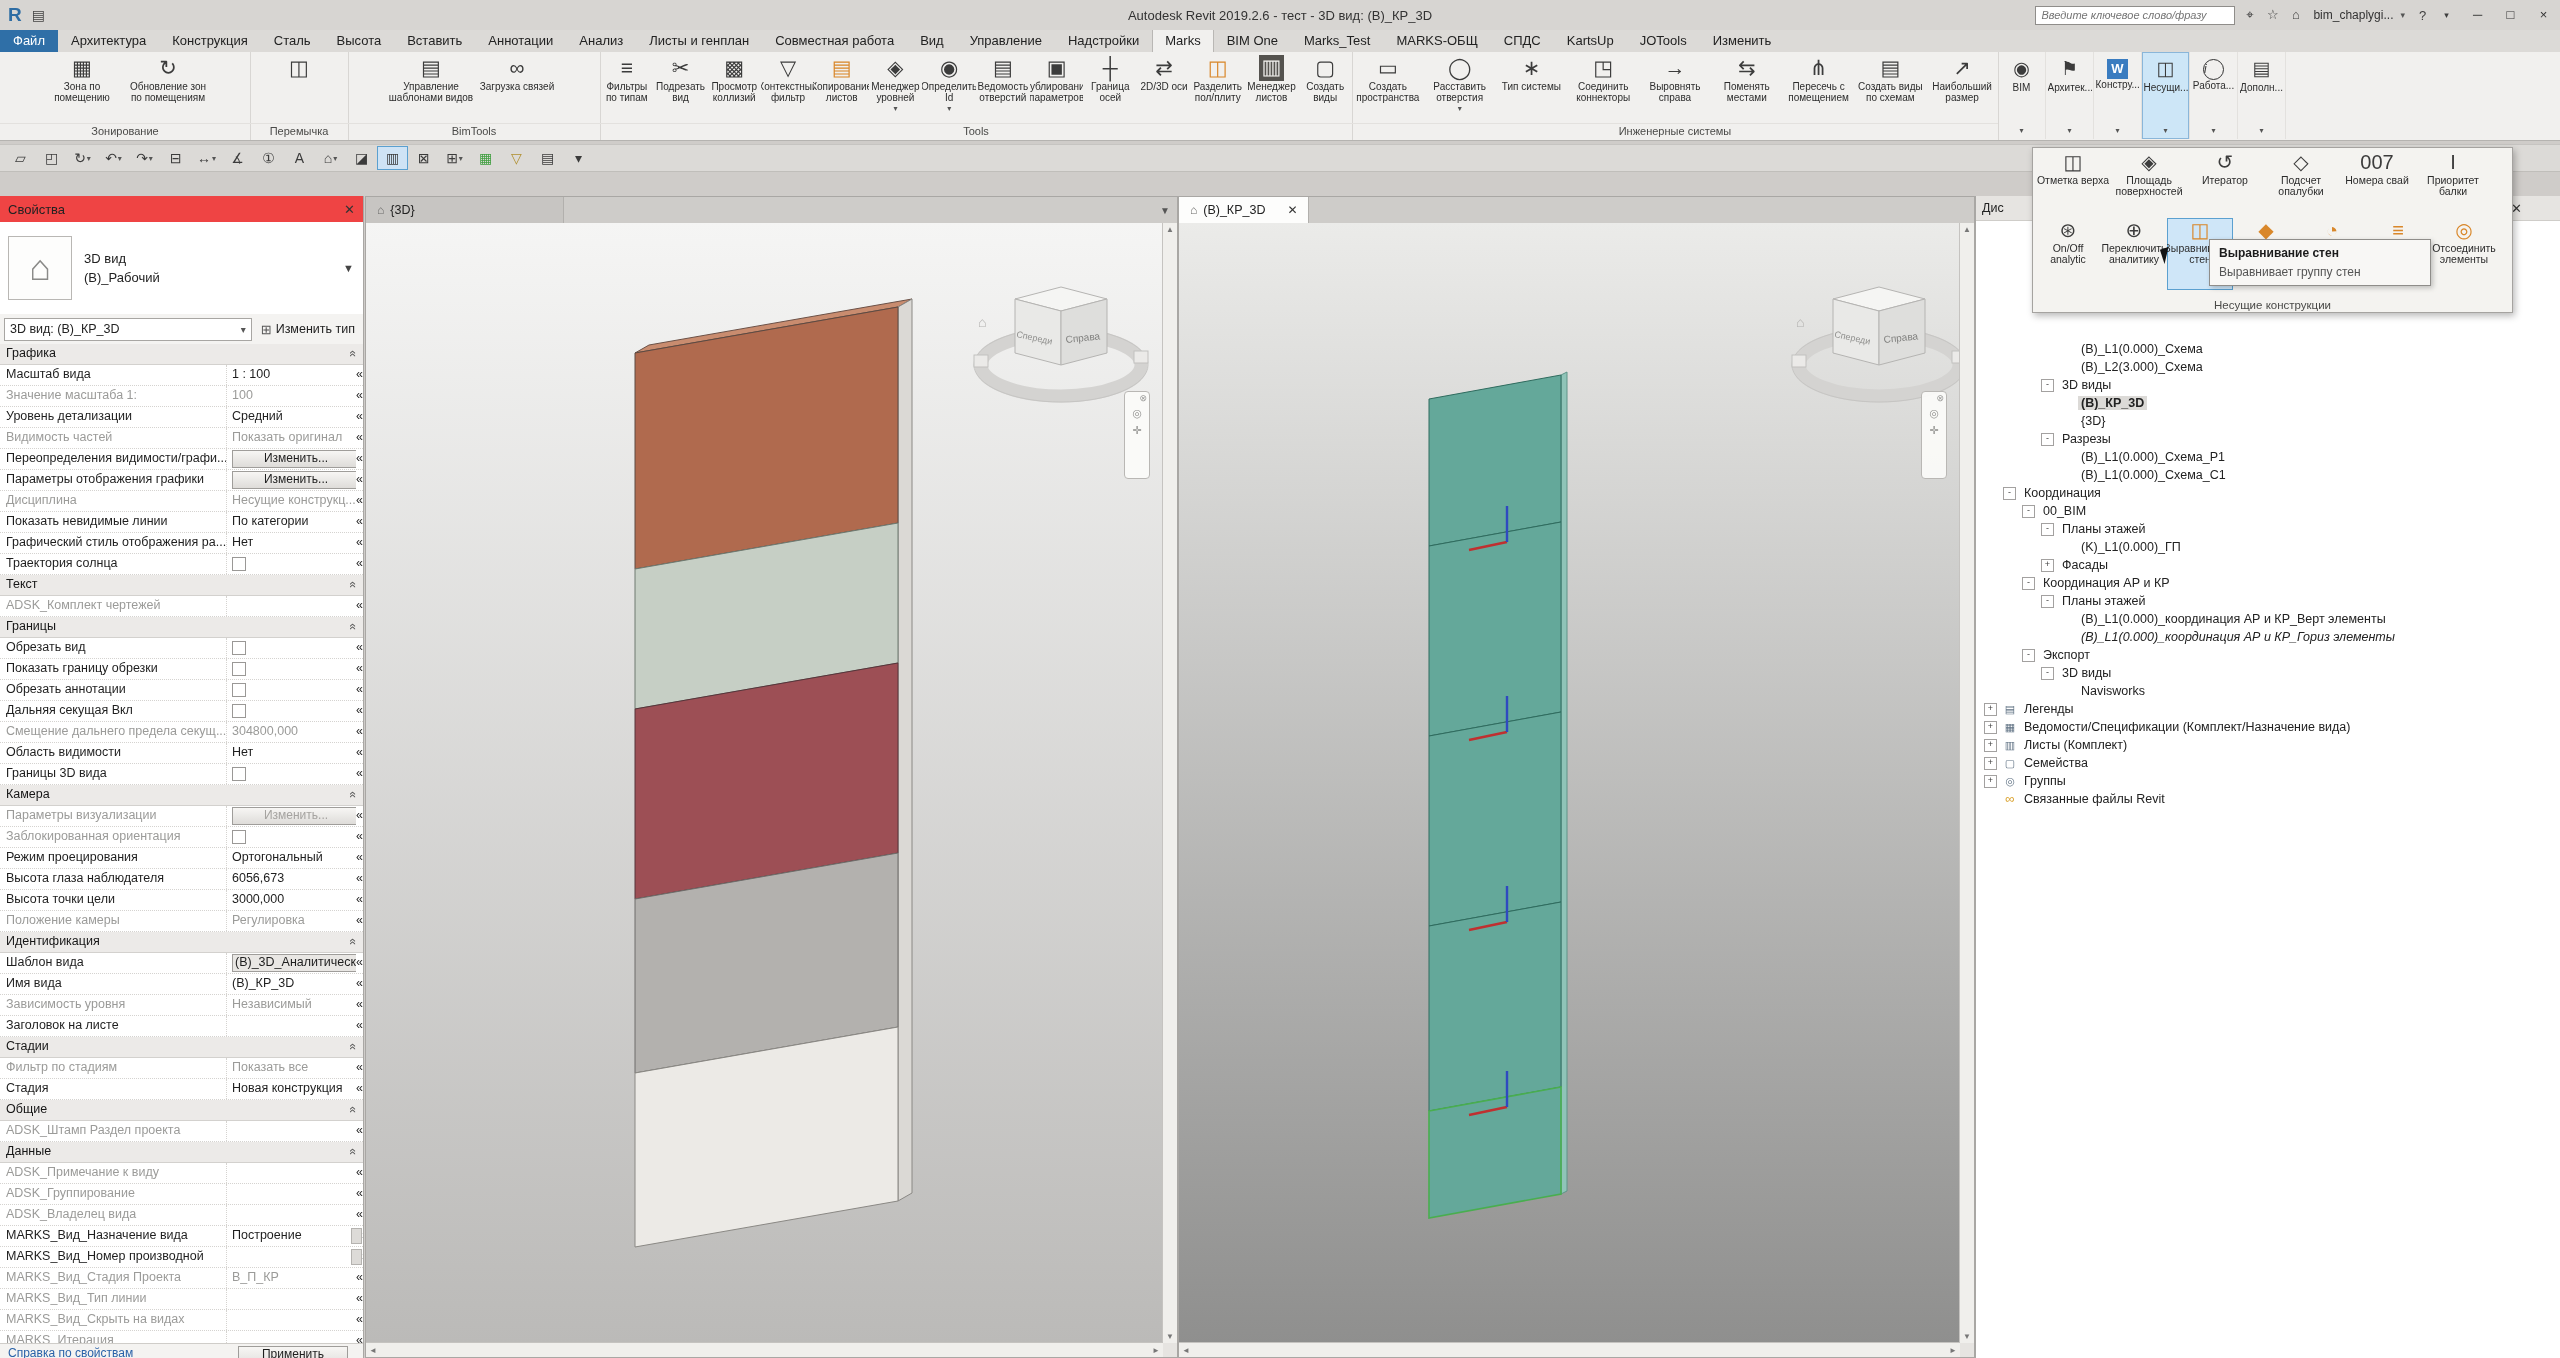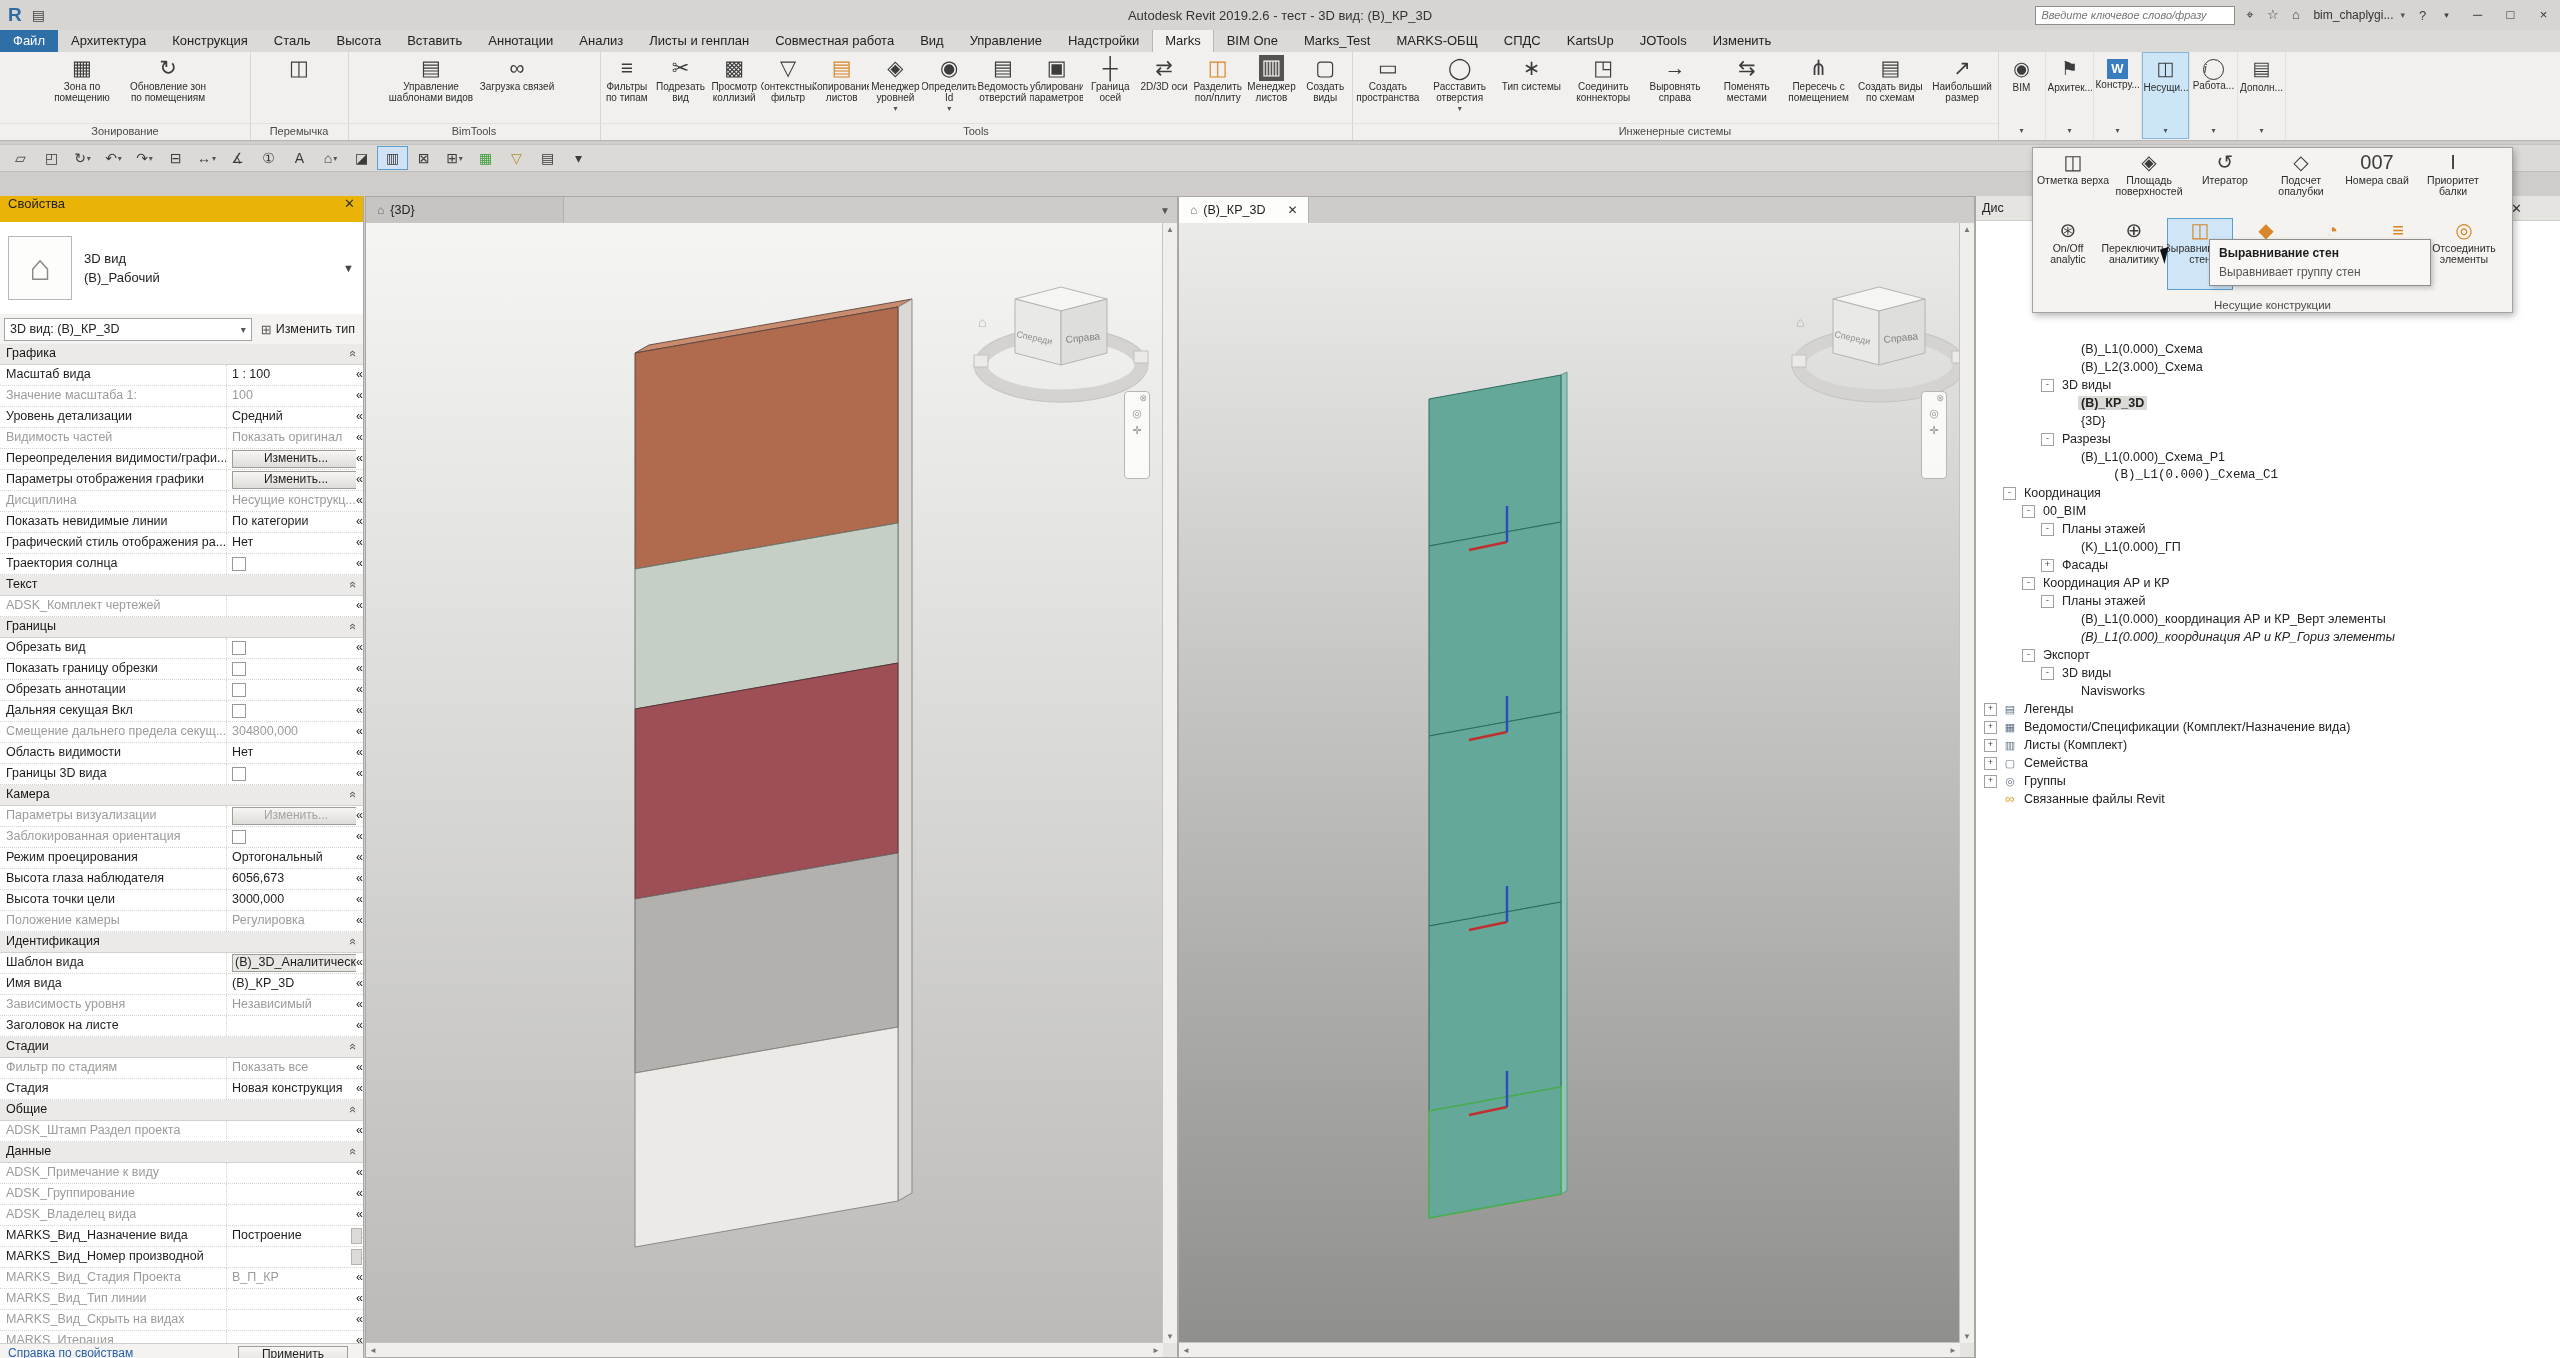--- a/index.html
+++ b/index.html
@@ -49,21 +49,21 @@
 .qat-btn.dd::after{content:"▾";font-size:8px;margin-left:1px;color:#555}
 .qat-btn.active{background:#cfe3f5;box-shadow:0 0 0 1px #5ba0d0}
 .qat-btn.green{color:#3f9e3f}
 .qat-btn.warn{color:#b08f2e}
 
 
 #main{position:absolute;top:196px;left:0;right:0;bottom:0;background:var(--frame)}
 
 
 #props{position:absolute;left:0;top:0;bottom:0;width:363px;background:#f4f3f1;border-right:1px solid var(--panel_border)}
-#props-header{height:26px;background:#eab308;border-bottom:1px solid #cfcdc9;display:flex;align-items:flex-start;padding:0 8px;font-size:13px;color:#222}
+#props-header{height:26px;background:#ef4444;border-bottom:1px solid #cfcdc9;display:flex;align-items:center;padding:0 8px;font-size:13px;color:#222}
 #props-close{margin-left:auto;font-size:13px;color:#333}
 #type-box{position:absolute;top:26px;left:0;right:0;height:92px;background:#fff;border-bottom:1px solid #cfcdc9;display:flex;align-items:center}
 .type-thumb{width:62px;height:62px;border:1px solid #b9b7b4;margin:0 12px 0 8px;display:flex;align-items:center;justify-content:center;font-size:36px;color:#8a8a88;background:#fdfdfc}
 .type-lines{font-size:13px;line-height:19px;color:#222}
 .type-dd{margin-left:auto;margin-right:9px;color:#444;font-size:11px}
 #selector-row{position:absolute;top:118px;left:0;right:0;height:30px;display:flex;align-items:center;gap:5px;padding:0 4px;background:#f4f3f1;border-bottom:1px solid #cfcdc9}
 #type-select{flex:1;height:21px;border:1px solid #a8a6a3;background:#fff;font-size:12.5px;display:flex;align-items:center;padding:0 5px;color:#222}
 #type-select .dd{margin-left:auto;font-size:10px;color:#555}
 #edit-type-btn{display:flex;align-items:center;gap:4px;font-size:12.5px;color:#222;padding:0 4px;white-space:nowrap}
 #edit-type-btn .gi{font-size:13px;color:#555}
@@ -810,21 +810,21 @@
           <div class="titem" style="padding-left: 65px;">
           <span class="texp">-</span>
 
           <span class="tlabel">Разрезы</span>
         </div>
           <div class="titem" style="padding-left: 84px;">
           <span class="texp"></span>
 
           <span class="tlabel">(B)_L1(0.000)_Схема_Р1</span>
         </div>
-          <div class="titem" style="padding-left: 116px; font-family: Liberation Mono, monospace;">
+          <div class="titem" style="padding-left: 84px;">
           <span class="texp"></span>
 
           <span class="tlabel">(B)_L1(0.000)_Схема_С1</span>
         </div>
           <div class="titem" style="padding-left: 27px;">
           <span class="texp">-</span>
 
           <span class="tlabel">Координация</span>
         </div>
           <div class="titem" style="padding-left: 46px;">

